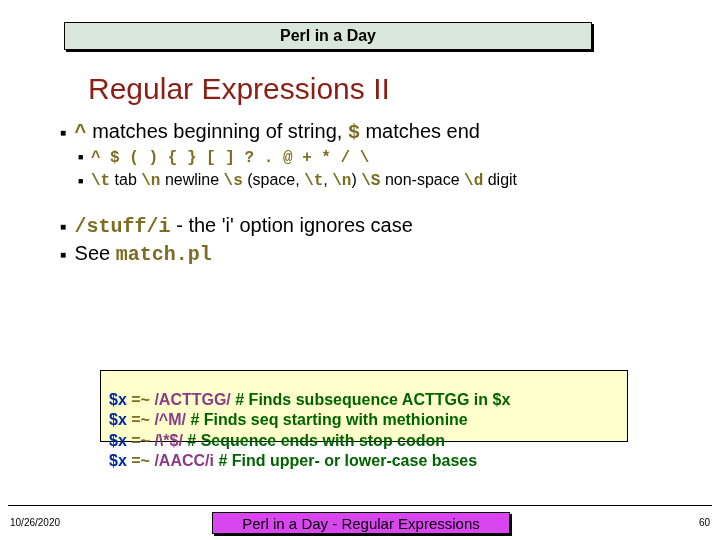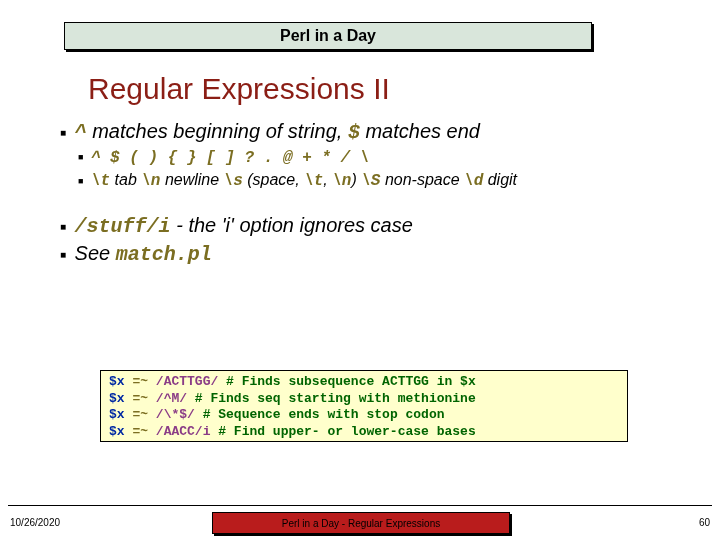--- a/index.html
+++ b/index.html
@@ -36,66 +36,65 @@
     margin-left: 48px;
   }
   .content {
     position: absolute;
     top: 118px;
     left: 56px;
     width: 640px;
     font-size: 20px;
     color: #000;
     line-height: 1.35;
-    font-style: italic;
   }
   .l1 { margin-left: 4px; }
   .l2 { margin-left: 22px; font-size: 16px; line-height: 1.4; }
   .bullet { font-family: 'Times New Roman', serif; font-size: 10px; vertical-align: middle; margin-right: 3px; }
   .l2 .bullet { font-size: 9px; }
   .mono { font-family: 'Courier New', monospace; font-weight: bold; color: #7b6e22; }
   .mono-line { font-family: 'Courier New', monospace; font-weight: bold; color: #7b6e22; font-size: 16px; }
   .code-box {
     position: absolute;
     top: 370px;
     left: 100px;
     width: 528px;
     height: 72px;
     background: #ffffcc;
     border: 1px solid #000;
-    font-family: Liberation Mono, monospace;
+    font-family: Liberation Sans, sans-serif;
     font-weight: bold;
-    font-size: 13px;
-    padding: 3px 8px;
+    font-size: 16px;
+    padding: 19px 8px;
     line-height: 1.28;
     white-space: pre;
   }
   .code-var { color: #0029a3; }
   .code-op  { color: #7b6e22; }
   .code-pat { color: #8a3c86; }
   .code-cmt { color: #006400; }
   .footer-date {
     position: absolute;
     bottom: 12px;
     left: 10px;
     font-size: 10px;
   }
   .footer-center {
     position: absolute;
     bottom: 6px;
     left: 212px;
     width: 298px;
     height: 22px;
-    background: #b91c1c;
+    background: #d946ef;
     border: 1.5px solid #000;
     box-shadow: 2px 2px 0 #000;
     display: flex;
     align-items: center;
     justify-content: center;
-    font-size: 10px;
+    font-size: 15px;
   }
   .footer-page {
     position: absolute;
     bottom: 12px;
     right: 10px;
     font-size: 10px;
   }
   .footer-line {
     position: absolute;
     bottom: 34px;

